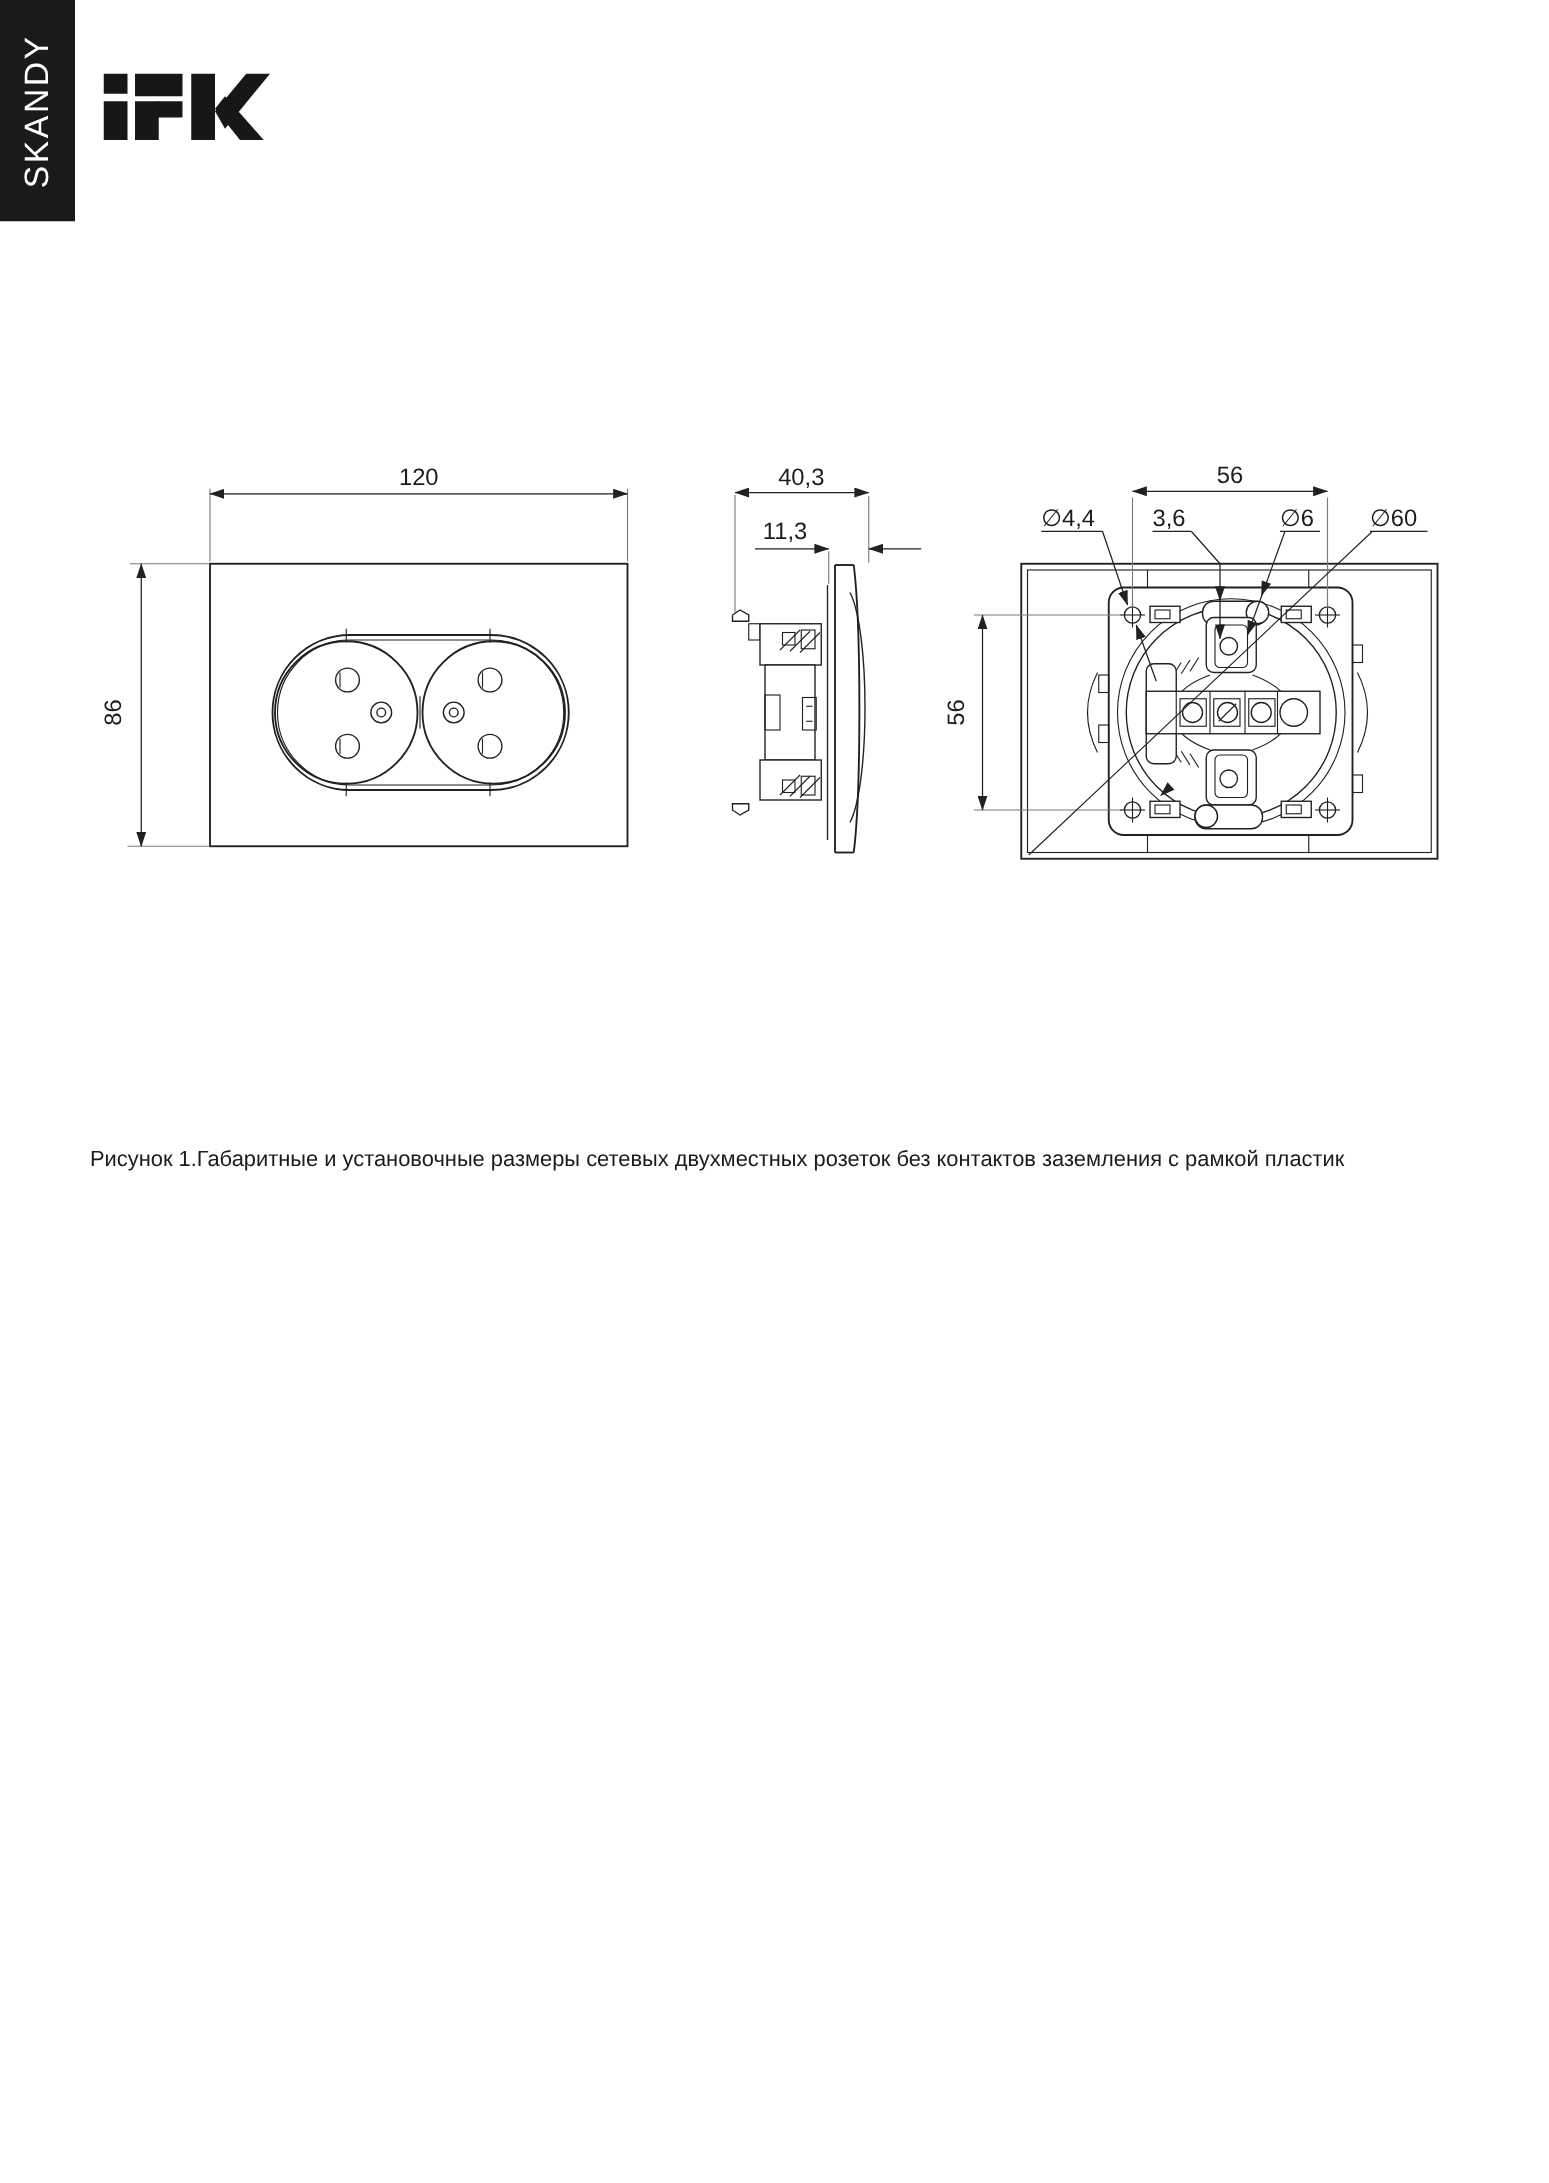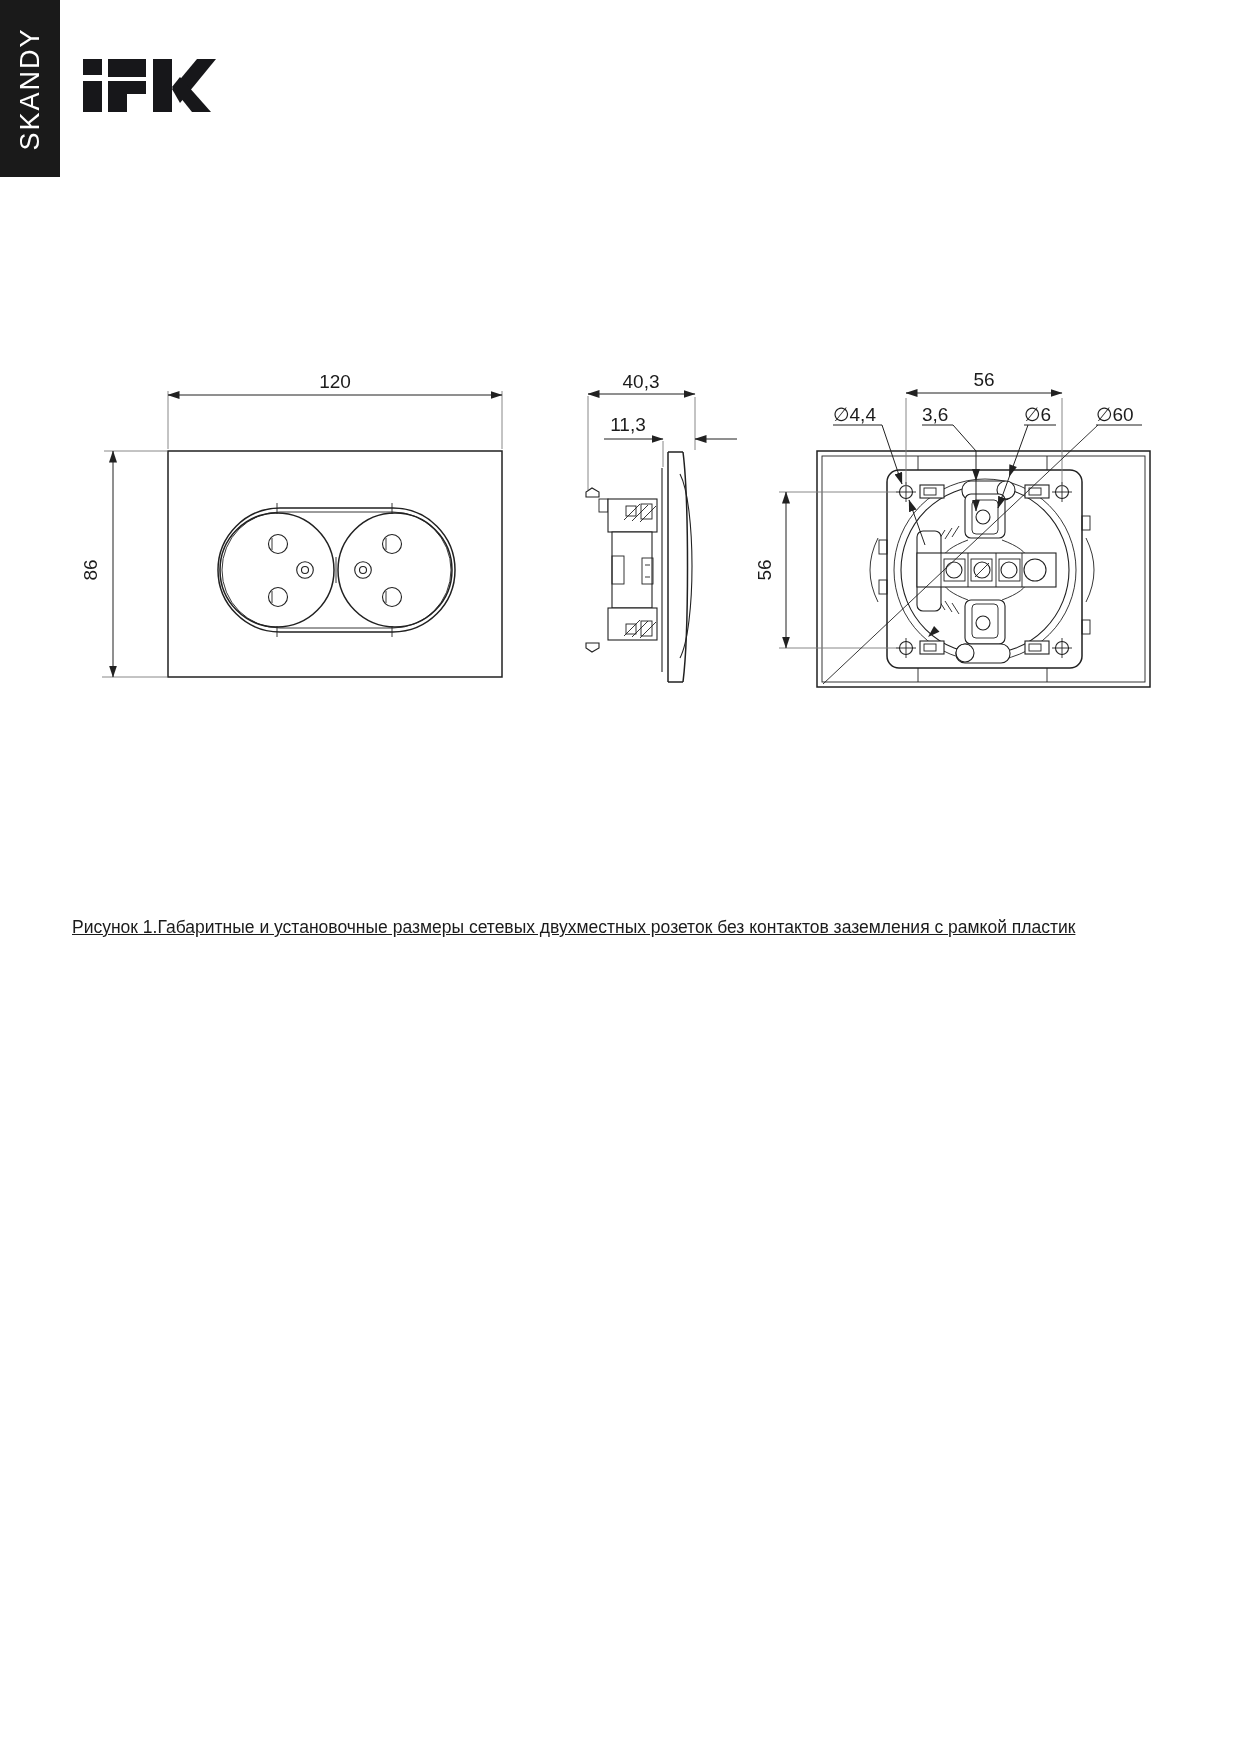--- a/index.html
+++ b/index.html
@@ -40,21 +40,20 @@
   }
   .caption{
     position:absolute;
     left:72px; top:913px;
     width:1056px;
     margin:0;
     font-size:17.5px;
     line-height:1.6;
     color:#1b1b1b;
     font-family:"Liberation Sans", sans-serif;
-    text-decoration:underline;
   }
   
   .ln   {stroke:#212121; stroke-width:1.1; fill:none; stroke-linecap:butt;}
   .ln-b {stroke:#212121; stroke-width:1.5; fill:none;}
   .ln-t {stroke:#212121; stroke-width:0.9; fill:none;}
   .ext  {stroke:#7a7a7a; stroke-width:0.9; fill:none;}
   .dim  {stroke:#212121; stroke-width:1; fill:none;}
   .wfill{fill:#ffffff;}
   .dimtext{
     font-family:"Liberation Sans", sans-serif;

